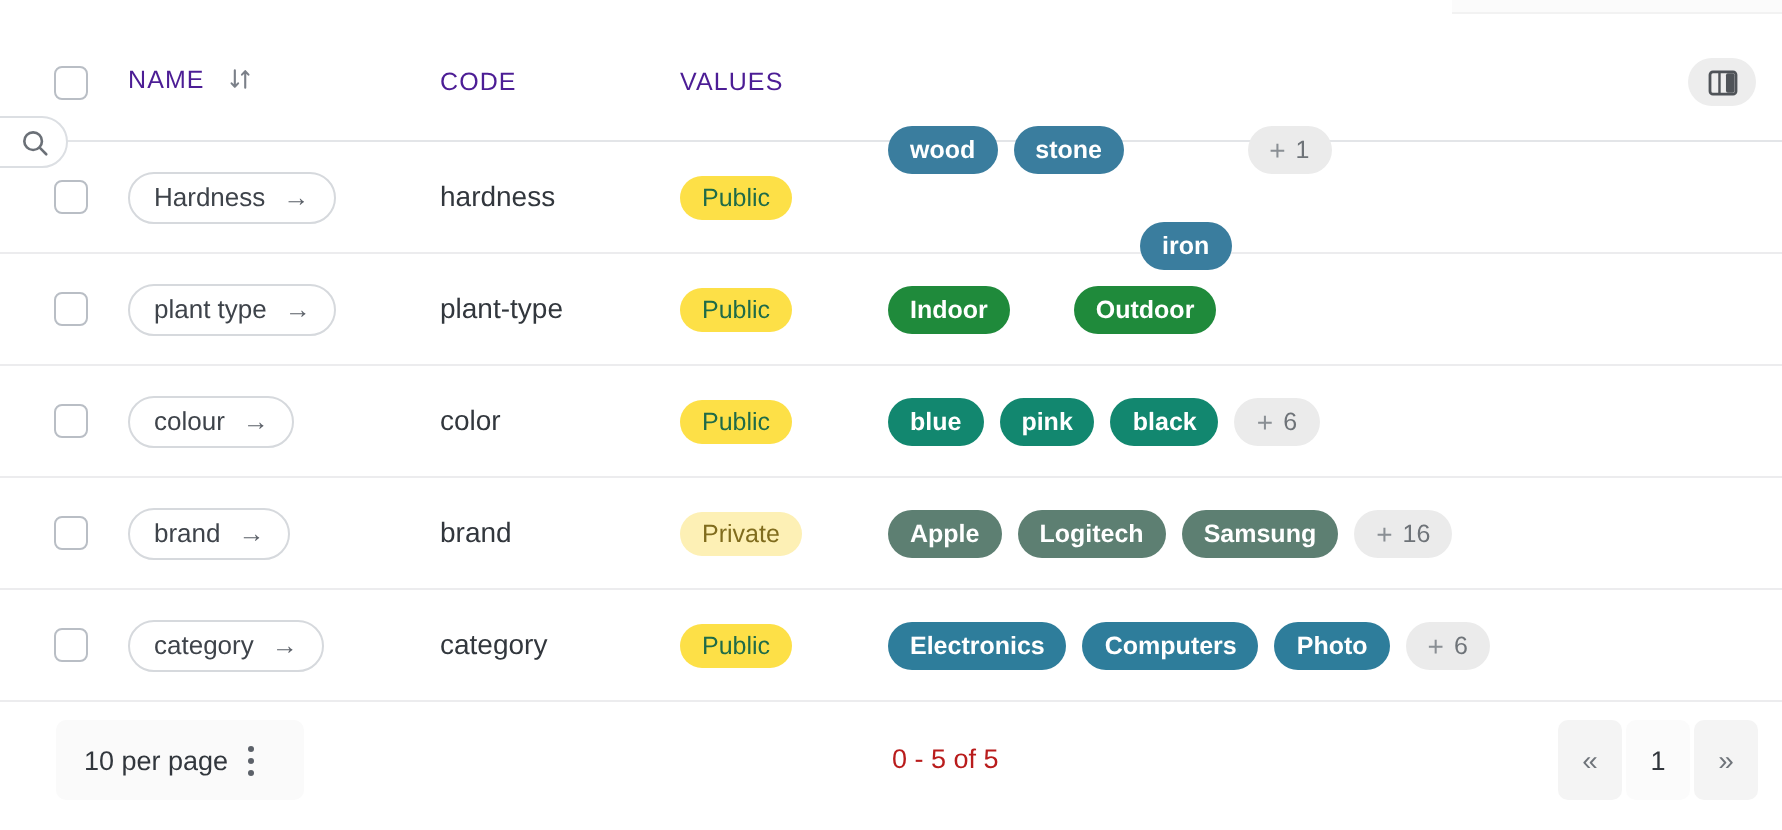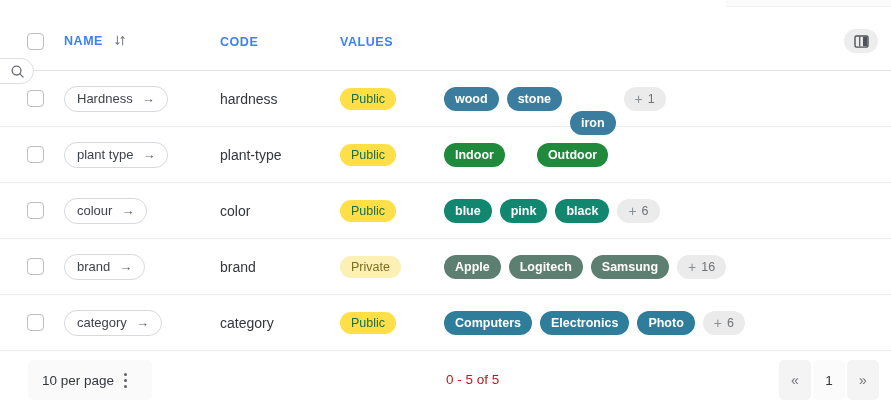--- a/index.html
+++ b/index.html
@@ -38,22 +38,22 @@
   .col-check   { width: 64px; flex: 0 0 64px; display:flex; align-items:center; justify-content:flex-start; padding-left:27px;}
   .col-name    { width: 156px; flex: 0 0 156px; }
   .col-code    { width: 120px; flex: 0 0 120px; }
   .col-vis     { width: 104px; flex: 0 0 104px; }
   .col-values  { flex: 1 1 auto; }
   .col-tools   { width: 60px; flex: 0 0 60px; display: flex; justify-content: center; }
 
   .hdr-text {
     font-size: 12.5px;
     letter-spacing: 0.55px;
-    color: #3b82f6;
-    font-weight: 700;
+    color: #4c1d95;
+    font-weight: 400;
     display: inline-block;
   }
   .sort-icon {
     display: inline-block;
     margin-left: 7px;
     vertical-align: -2px;
     color: #7b8089;
   }
 
   .chk {
@@ -134,21 +134,21 @@
     border-radius: 11px;
     font-size: 12.5px;
     font-weight: 500;
     white-space: nowrap;
   }
   .badge-public  { background: #fde047; color: #1f6b48; }
   .badge-private { background: #fdf0b5; color: #806c1d; }
 
   .values-wrap {
     display: flex;
-    align-items: center;
+    align-items: flex-start;
     gap: 8px;
     flex-wrap: nowrap;
   }
   .tag {
     display: inline-flex;
     align-items: center;
     height: 24px;
     padding: 0 11px;
     border-radius: 12px;
     color: #ffffff;
@@ -363,22 +363,22 @@
           <span class="chk"></span>
         </div>
         <div class="col-name"><span class="name-chip">
             <span>category</span>
             <span class="arrow">→</span>
           </span></div>
         <div class="col-code"><span class="code-text">category</span></div>
         <div class="col-vis"><span class="badge badge-public">Public</span></div>
         <div class="col-values">
           <div class="values-wrap">
+            <span class="tag" style="background: rgb(46, 125, 155);">Electronics</span>
             <span class="tag" style="background: rgb(46, 125, 155);">Computers</span>
-            <span class="tag" style="background: rgb(46, 125, 155);">Electronics</span>
             <span class="tag" style="background: rgb(46, 125, 155);">Photo</span>
             <span class="more-chip">
               <span class="plus">+</span>
               <span>6</span>
             </span>
           </div>
         </div>
         <div class="col-tools"></div>
       </div>
     </div>

